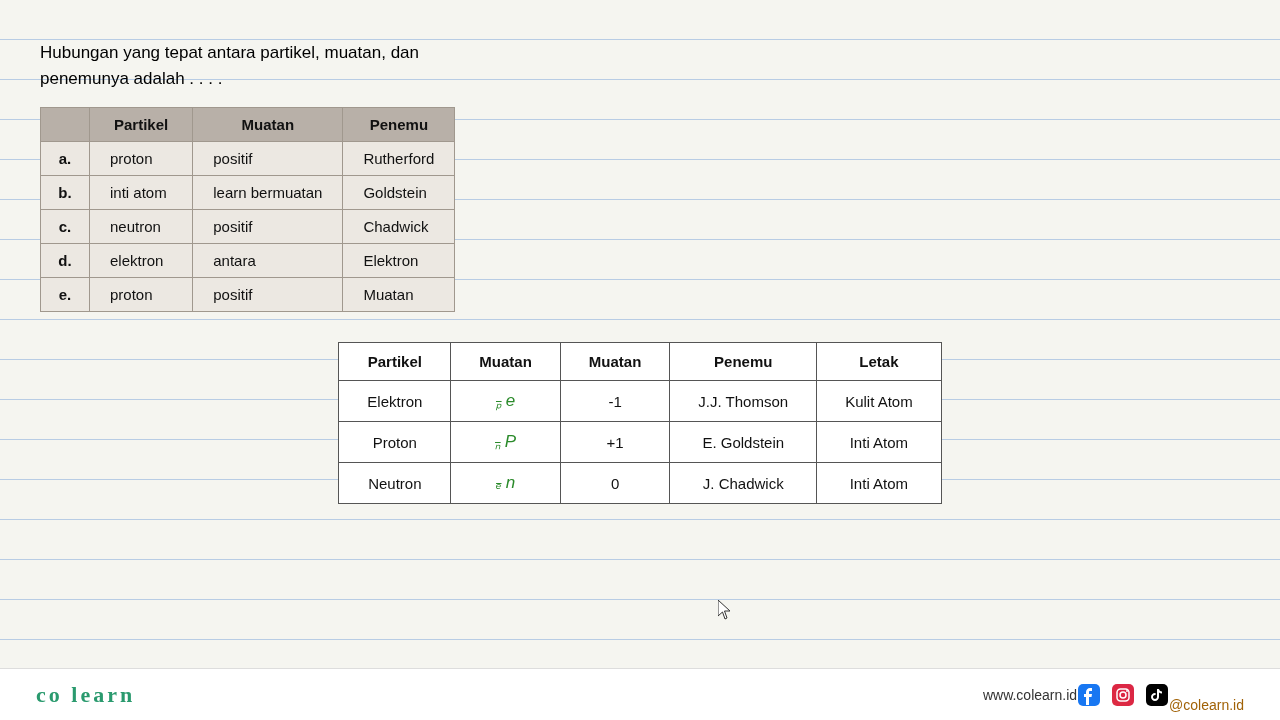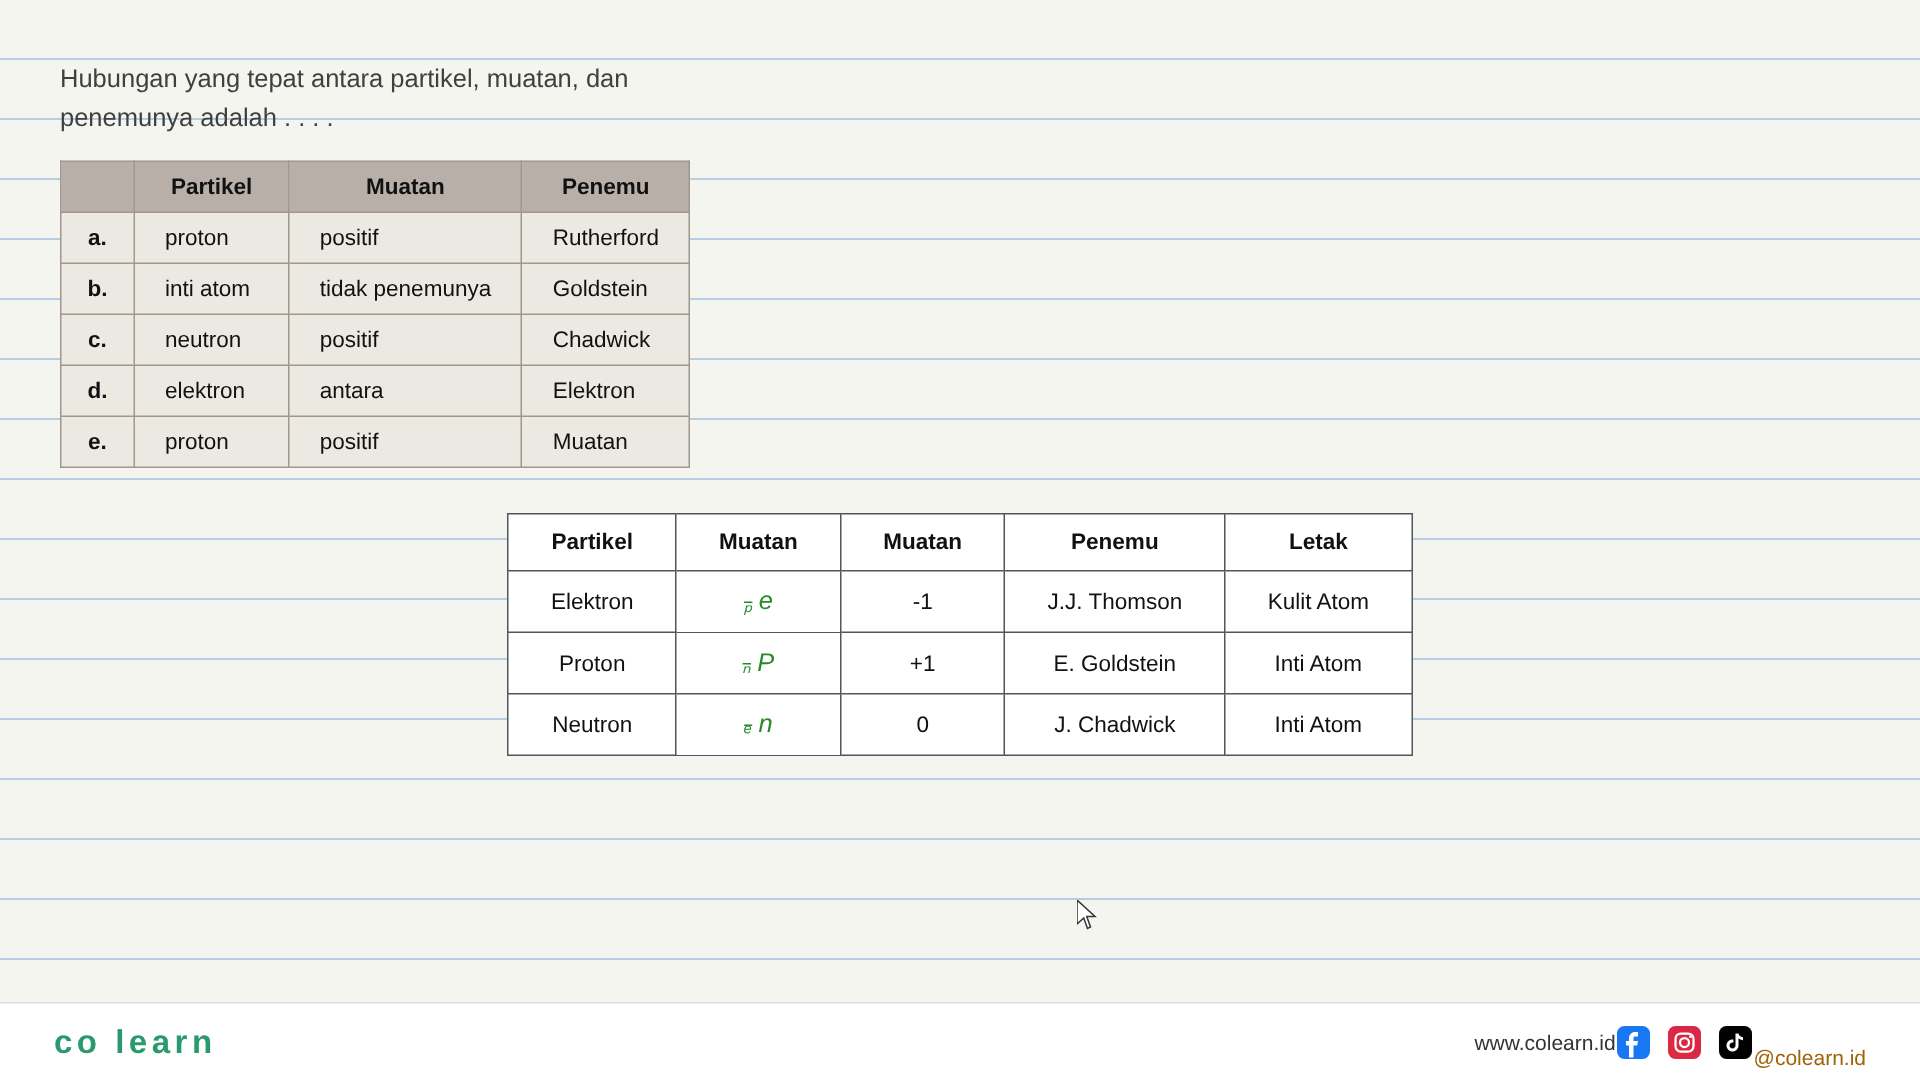--- a/index.html
+++ b/index.html
@@ -28,21 +28,21 @@
     }
 
     .main-content {
       position: relative;
       z-index: 2;
       padding: 40px 40px 0 40px;
     }
 
     .question-text {
       font-size: 17px;
-      color: #404040;
+      color: #000000;
       line-height: 1.5;
       margin-bottom: 16px;
       font-weight: normal;
     }
 
     
     .options-table {
       border-collapse: collapse;
       background: #e8e4de;
       margin-bottom: 30px;
@@ -136,20 +136,21 @@
 
     .footer-logo {
       font-size: 22px;
       font-weight: bold;
       color: #2a9a6e;
       letter-spacing: 3px;
     }
 
     .footer-logo span {
       color: #2a9a6e;
+      font-family: Liberation Serif, serif;
     }
 
     .footer-right {
       display: flex;
       align-items: center;
     }
 
     .footer-url {
       font-size: 14px;
       color: #333;
@@ -214,21 +215,21 @@
     <tbody>
       <tr>
         <td>a.</td>
         <td>proton</td>
         <td>positif</td>
         <td>Rutherford</td>
       </tr>
       <tr>
         <td>b.</td>
         <td>inti atom</td>
-        <td>tidak penemunya</td>
+        <td>learn bermuatan</td>
         <td>Goldstein</td>
       </tr>
       <tr>
         <td>c.</td>
         <td>neutron</td>
         <td>positif</td>
         <td>Chadwick</td>
       </tr>
       <tr>
         <td>d.</td>

